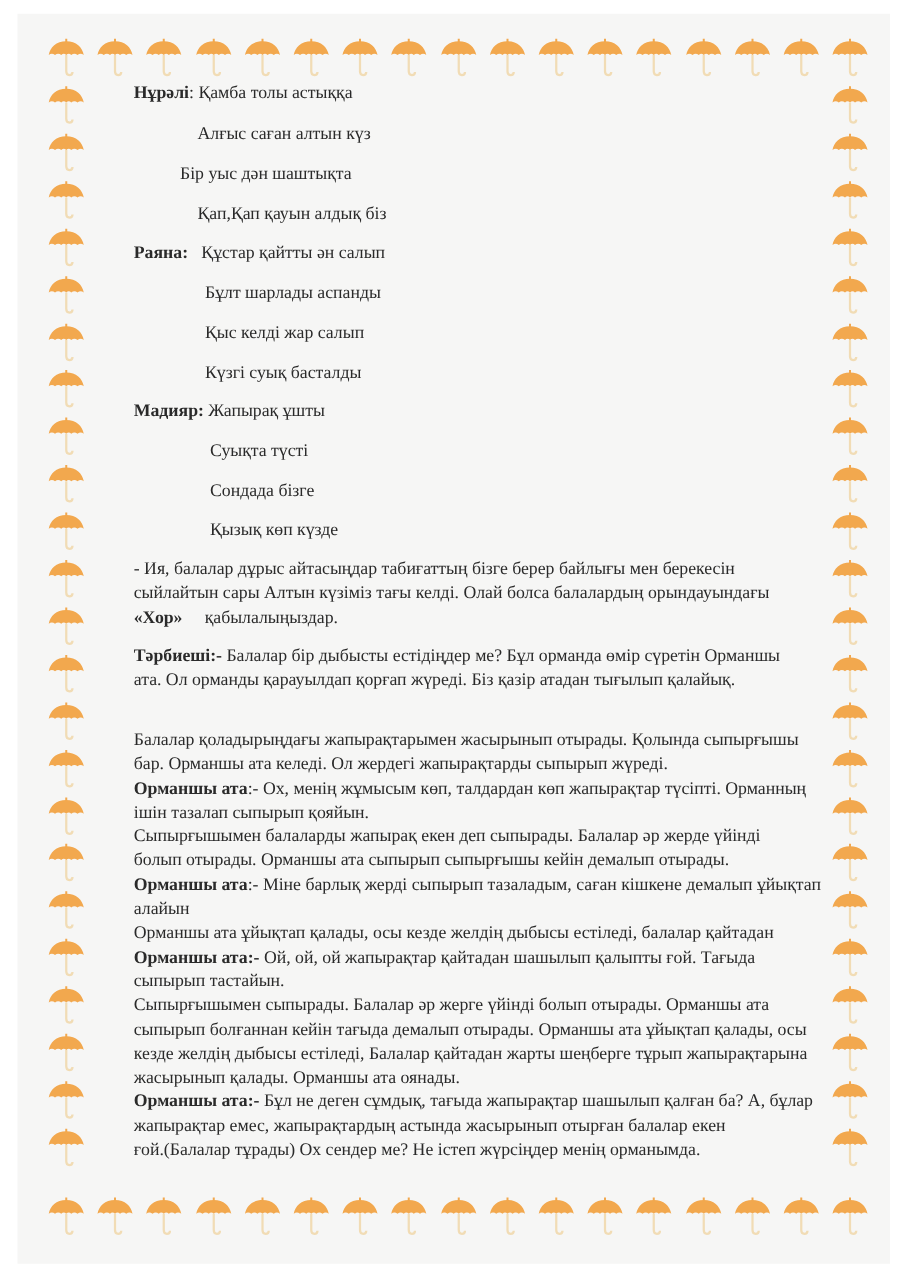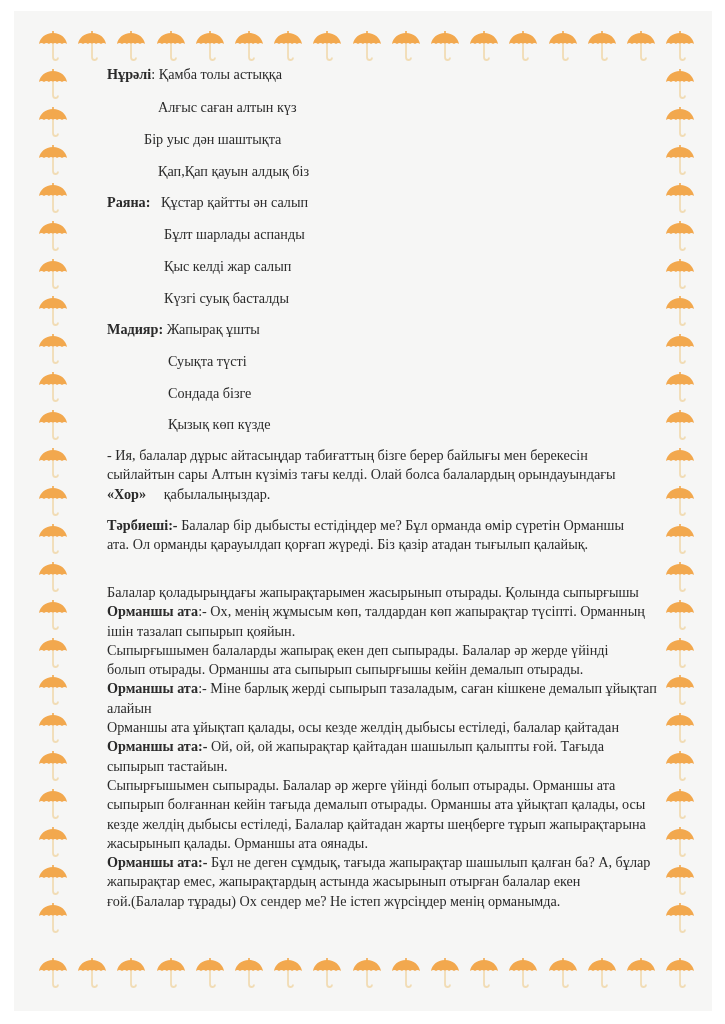--- a/index.html
+++ b/index.html
@@ -452,20 +452,21 @@
   <span class="row"><b>«Хор»</b>&nbsp;&nbsp;&nbsp;&nbsp;&nbsp;<span>қабылалыңыздар.</span></span>
 </div>
 
 <div class="para" style="top:516px;">
   <span class="row"><b>Тәрбиеші:-</b><span> Балалар бір дыбысты естідіңдер ме? Бұл  орманда  өмір  сүретін   Орманшы</span></span>
   <span class="row">ата. Ол орманды қарауылдап қорғап жүреді. Біз қазір атадан тығылып қалайық.</span>
 </div>
 
 <div class="para" id="scene" style="top:543px;margin-top:40px;">
     <span class="row"><span>Балалар қоладырыңдағы жапырақтарымен жасырынып отырады. Қолында сыпырғышы</span></span>
+    <span class="row"><span>бар.  Орманшы  ата  келеді.  Ол  жердегі  жапырақтарды  сыпырып  жүреді.</span></span>
     <span class="row"><b>Орманшы ата</b><span>:- Ох, менің жұмысым көп, талдардан көп жапырақтар түсіпті. Орманның</span></span>
     <span class="row"><span>ішін тазалап сыпырып қояйын.</span></span>
     <span class="row"><span>Сыпырғышымен  балаларды  жапырақ  екен  деп  сыпырады.  Балалар  әр  жерде  үйінді</span></span>
     <span class="row"><span>болып отырады. Орманшы ата сыпырып сыпырғышы кейін демалып отырады.</span></span>
     <span class="row"><b>Орманшы ата</b><span>:- Міне барлық жерді сыпырып тазаладым, саған кішкене демалып ұйықтап</span></span>
     <span class="row"><span>алайын</span></span>
     <span class="row"><span>Орманшы ата ұйықтап қалады, осы кезде желдің дыбысы естіледі, балалар қайтадан</span></span>
     <span class="row"><b>Орманшы ата:-</b><span> Ой, ой, ой жапырақтар қайтадан шашылып қалыпты ғой. Тағыда</span></span>
     <span class="row"><span>сыпырып тастайын.</span></span>
     <span class="row"><span>Сыпырғышымен сыпырады. Балалар әр жерге үйінді болып отырады. Орманшы ата</span></span>

